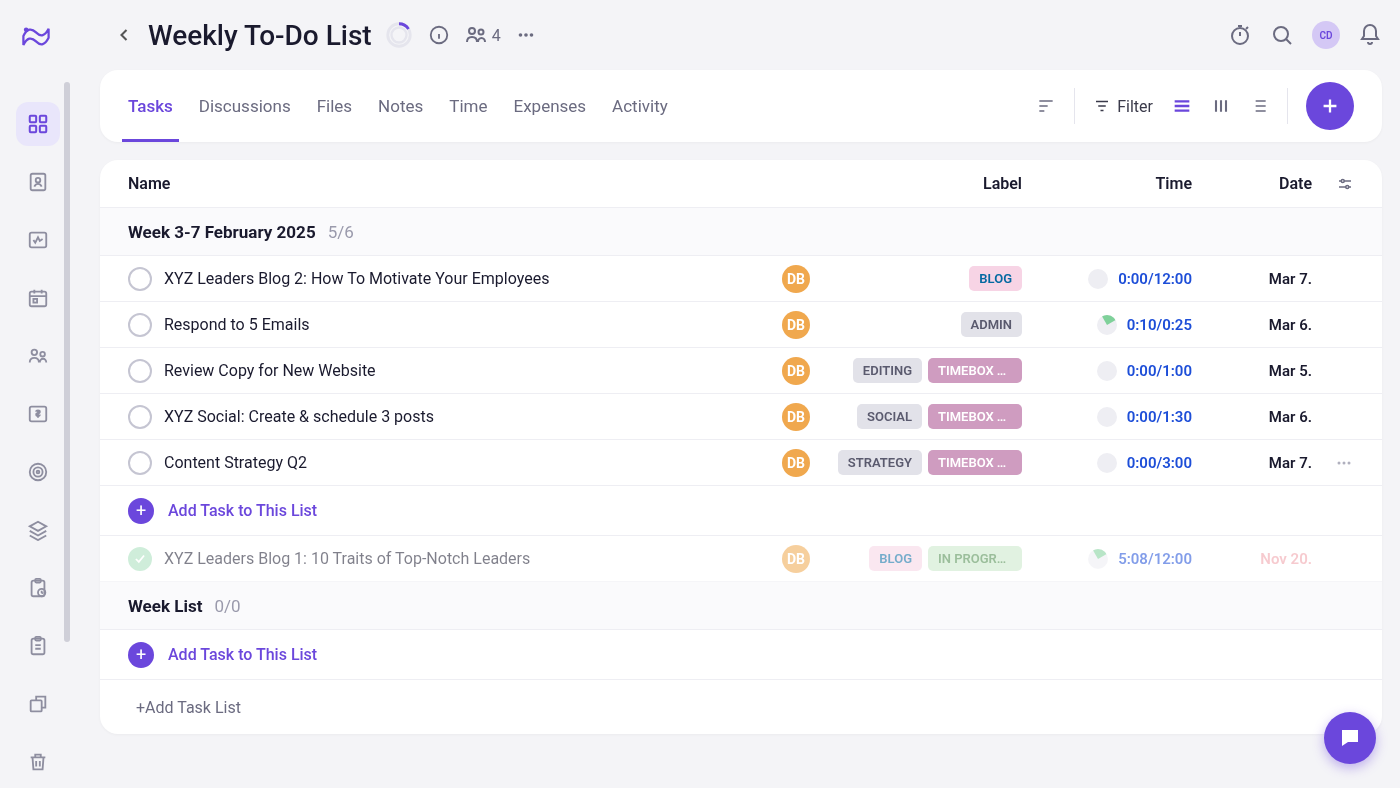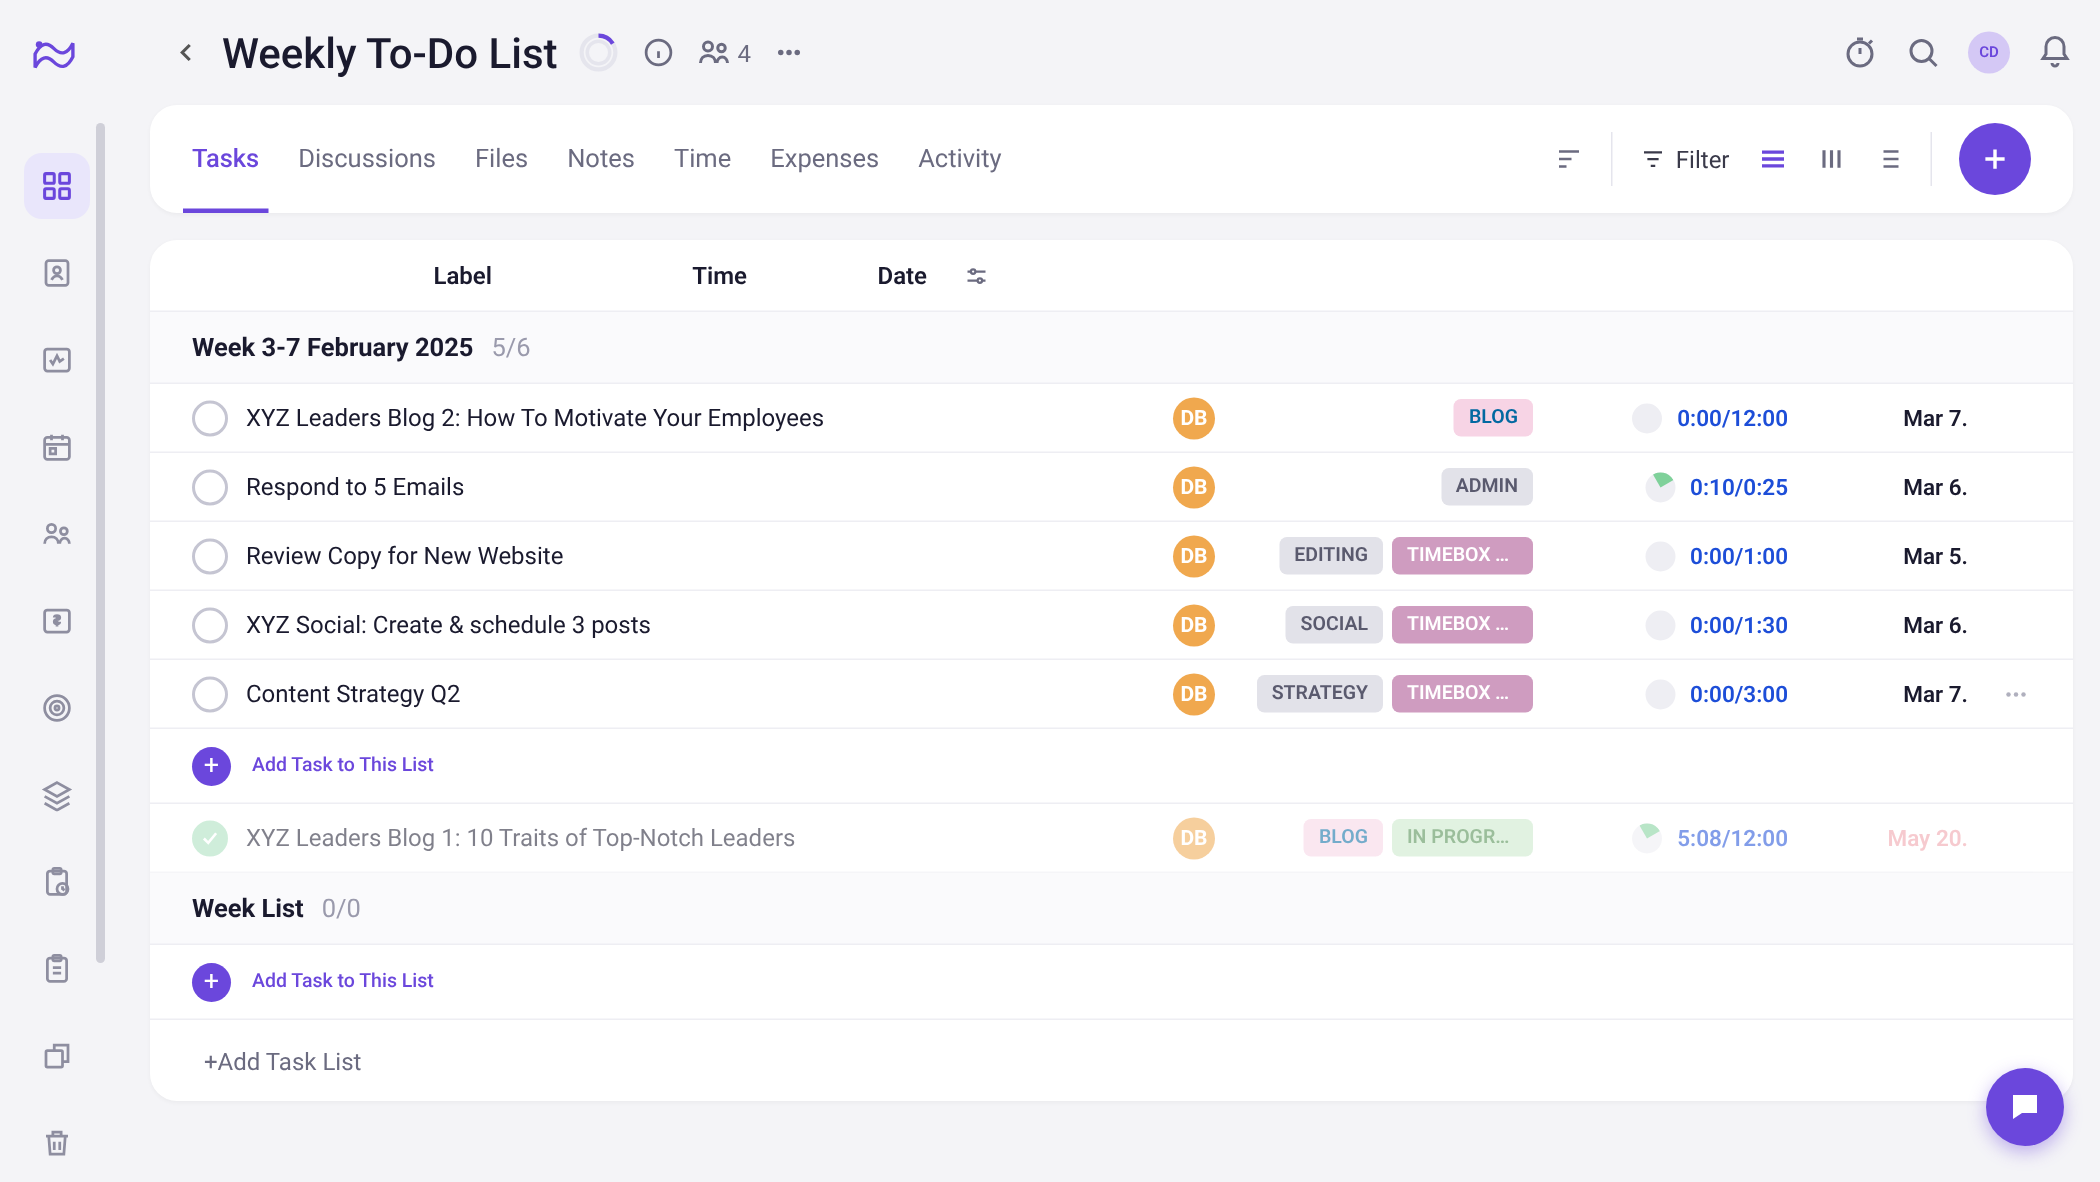--- a/index.html
+++ b/index.html
@@ -65,21 +65,21 @@
 .time-cell { width: 170px; display: flex; justify-content: flex-end; align-items: center; gap: 10px; }
 .time-ring { width: 20px; height: 20px; border-radius: 50%; background: #eeeef3; position: relative; overflow: hidden; flex-shrink:0;}
 .time-ring.slice::after { content:""; position:absolute; left:50%; top:0; width:50%; height:50%; background:#7fd19a; transform-origin: bottom left; transform: rotate(-30deg);}
 .time-text { font-size: 15px; font-weight: 600; color: #1d4ed8; }
 .date-cell { width: 120px; text-align: right; font-size: 15px; font-weight: 600; color: #1a1a2e; }
 .date-cell.overdue { color: #f0a0a8; }
 .row-more { width: 42px; display: flex; justify-content: flex-end; color: #b0b0be; }
 
 .add-task-row { height: 50px; display: flex; align-items: center; padding: 0 28px; border-bottom: 1px solid #eeeef3; }
 .add-task-btn { width: 26px; height: 26px; border-radius: 50%; background: #6b47dc; color: #fff; display: flex; align-items: center; justify-content: center; margin-right: 14px; font-size: 18px; cursor:pointer;}
-.add-task-text { color: #6b47dc; font-size: 13px; font-weight: 500; cursor: pointer; }
+.add-task-text { color: #6b47dc; font-size: 16px; font-weight: 500; cursor: pointer; }
 
 .add-list-row { height: 54px; display: flex; align-items: center; padding: 0 36px; color: #6b6b80; font-size: 16px; cursor: pointer; }
 
 .chat-fab { position: absolute; right: 24px; bottom: 24px; width: 52px; height: 52px; border-radius: 50%; background: #6b47dc; display: flex; align-items: center; justify-content: center; color: #fff; cursor: pointer; box-shadow: 0 4px 12px rgba(107,71,220,0.4); }
 </style>
 </head>
 <body>
 
 <div class="sidebar">
   <div class="logo">
@@ -275,20 +275,21 @@
           <svg width="22" height="22" viewBox="0 0 24 24" fill="none" stroke="currentColor" stroke-width="2.5">
               <path d="M12 5v14M5 12h14"></path>
             </svg>
         </div>
       </div>
     </div>
   </div>
 
   <div class="card listcard">
     <div class="colheader" )="">
+      <div class="col-name">Name</div>
       <div class="col-label">Label</div>
       <div class="col-time">Time</div>
       <div class="col-date">Date</div>
       <div class="col-settings">
           <svg width="18" height="18" viewBox="0 0 24 24" fill="none" stroke="currentColor" stroke-width="2">
             <path d="M4 8h16M4 16h16"></path>
             <circle cx="9" cy="8" r="2" fill="#fff"></circle>
             <circle cx="15" cy="16" r="2" fill="#fff"></circle>
           </svg>
         </div>
@@ -390,21 +391,21 @@
           <div class="task-name">XYZ Leaders Blog 1: 10 Traits of Top-Notch Leaders</div>
           <div class="assignee">DB</div>
           <div class="labels">
             <div class="label-tag lbl-blog">BLOG</div>
             <div class="label-tag lbl-inprogress">IN PROGRE…</div>
           </div>
           <div class="time-cell">
             <div class="time-ring slice"></div>
             <div class="time-text">5:08/12:00</div>
           </div>
-          <div class="date-cell overdue">May 20.</div>
+          <div class="date-cell overdue">Nov 20.</div>
           <div class="row-more"></div>
         </div>
         <div class="group-header">
           <span class="group-title">Week List</span>
           <span class="group-count">0/0</span>
         </div>
         <div class="add-task-row">
           <div class="add-task-btn">+</div>
           <div class="add-task-text">Add Task to This List</div>
         </div>

